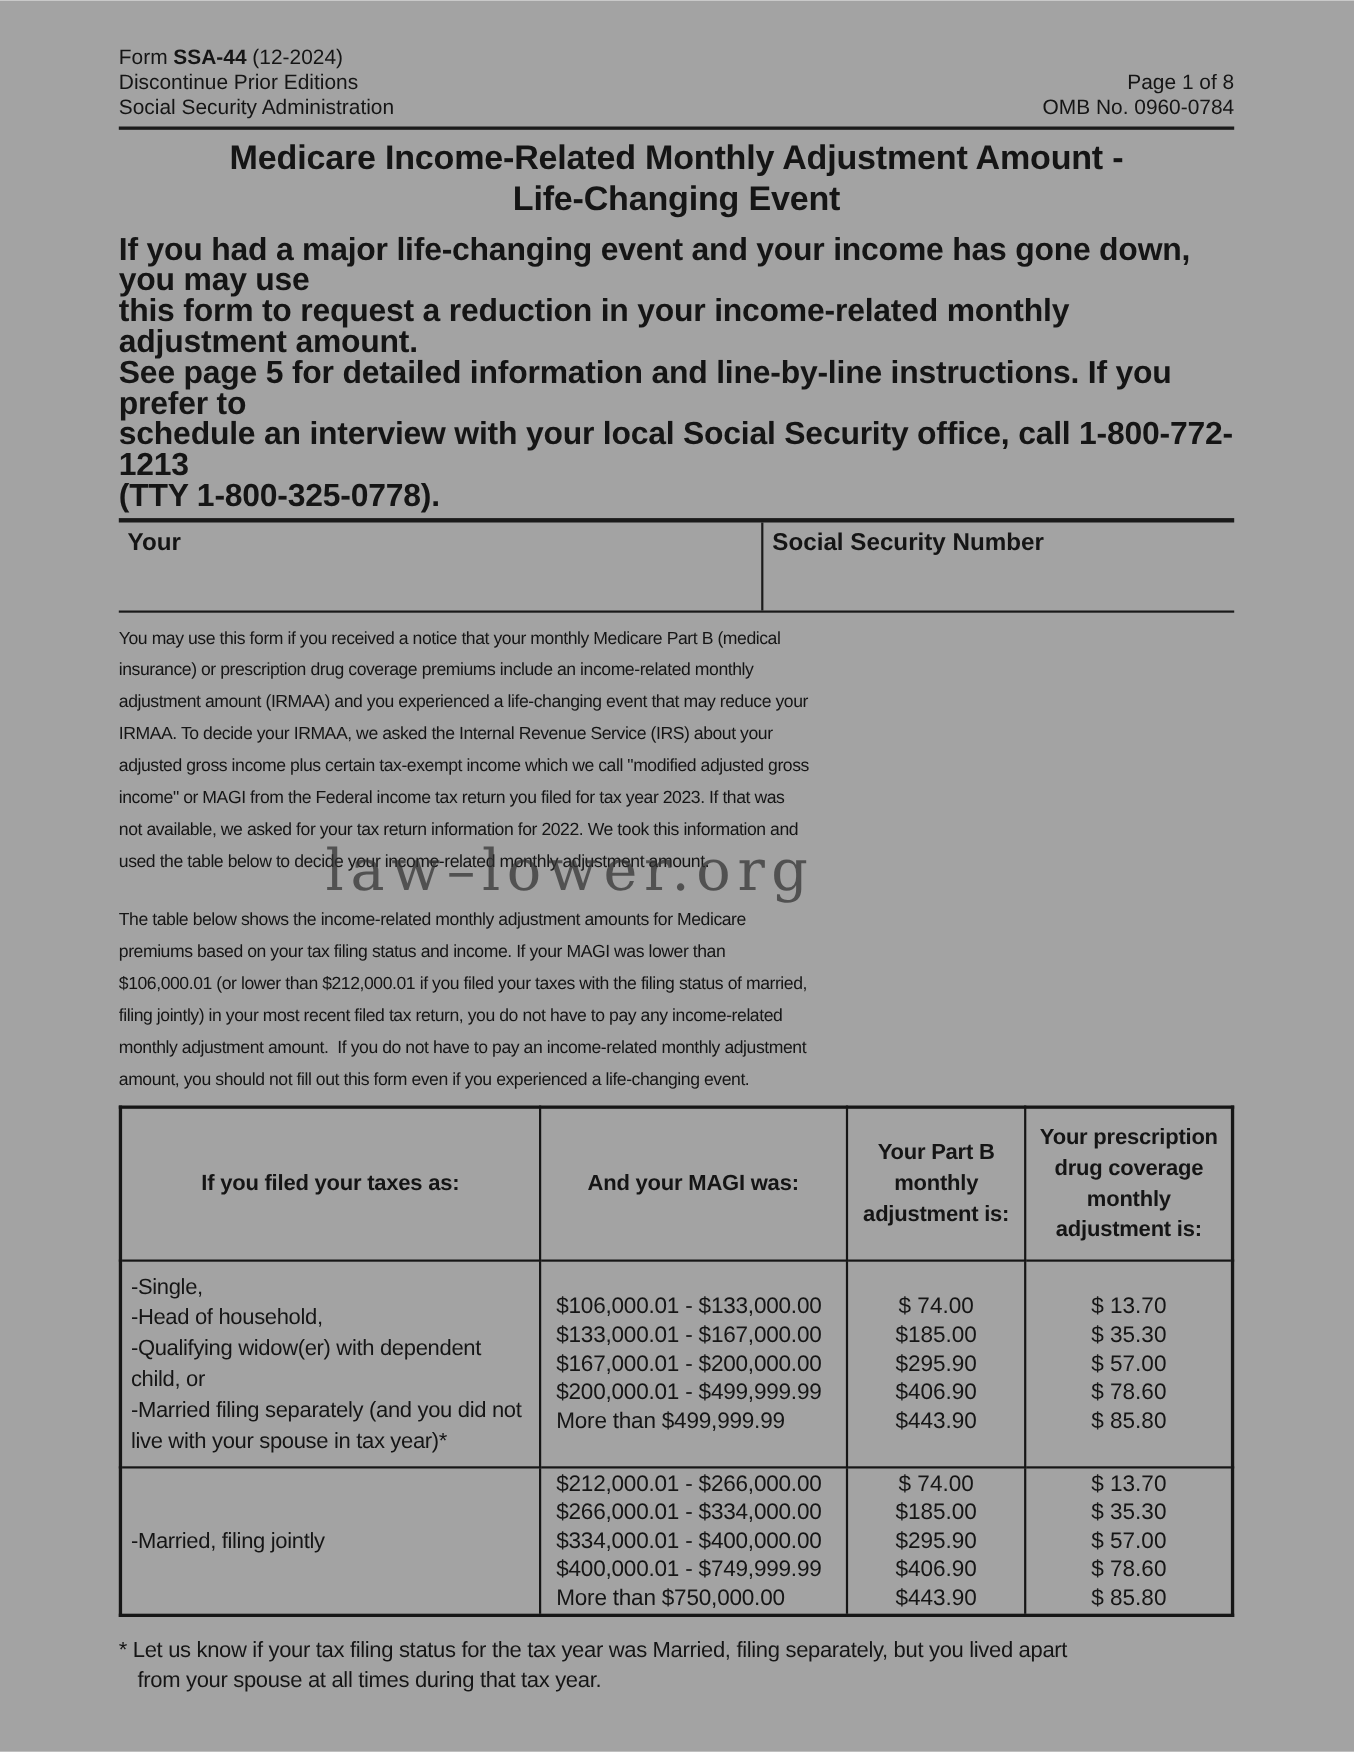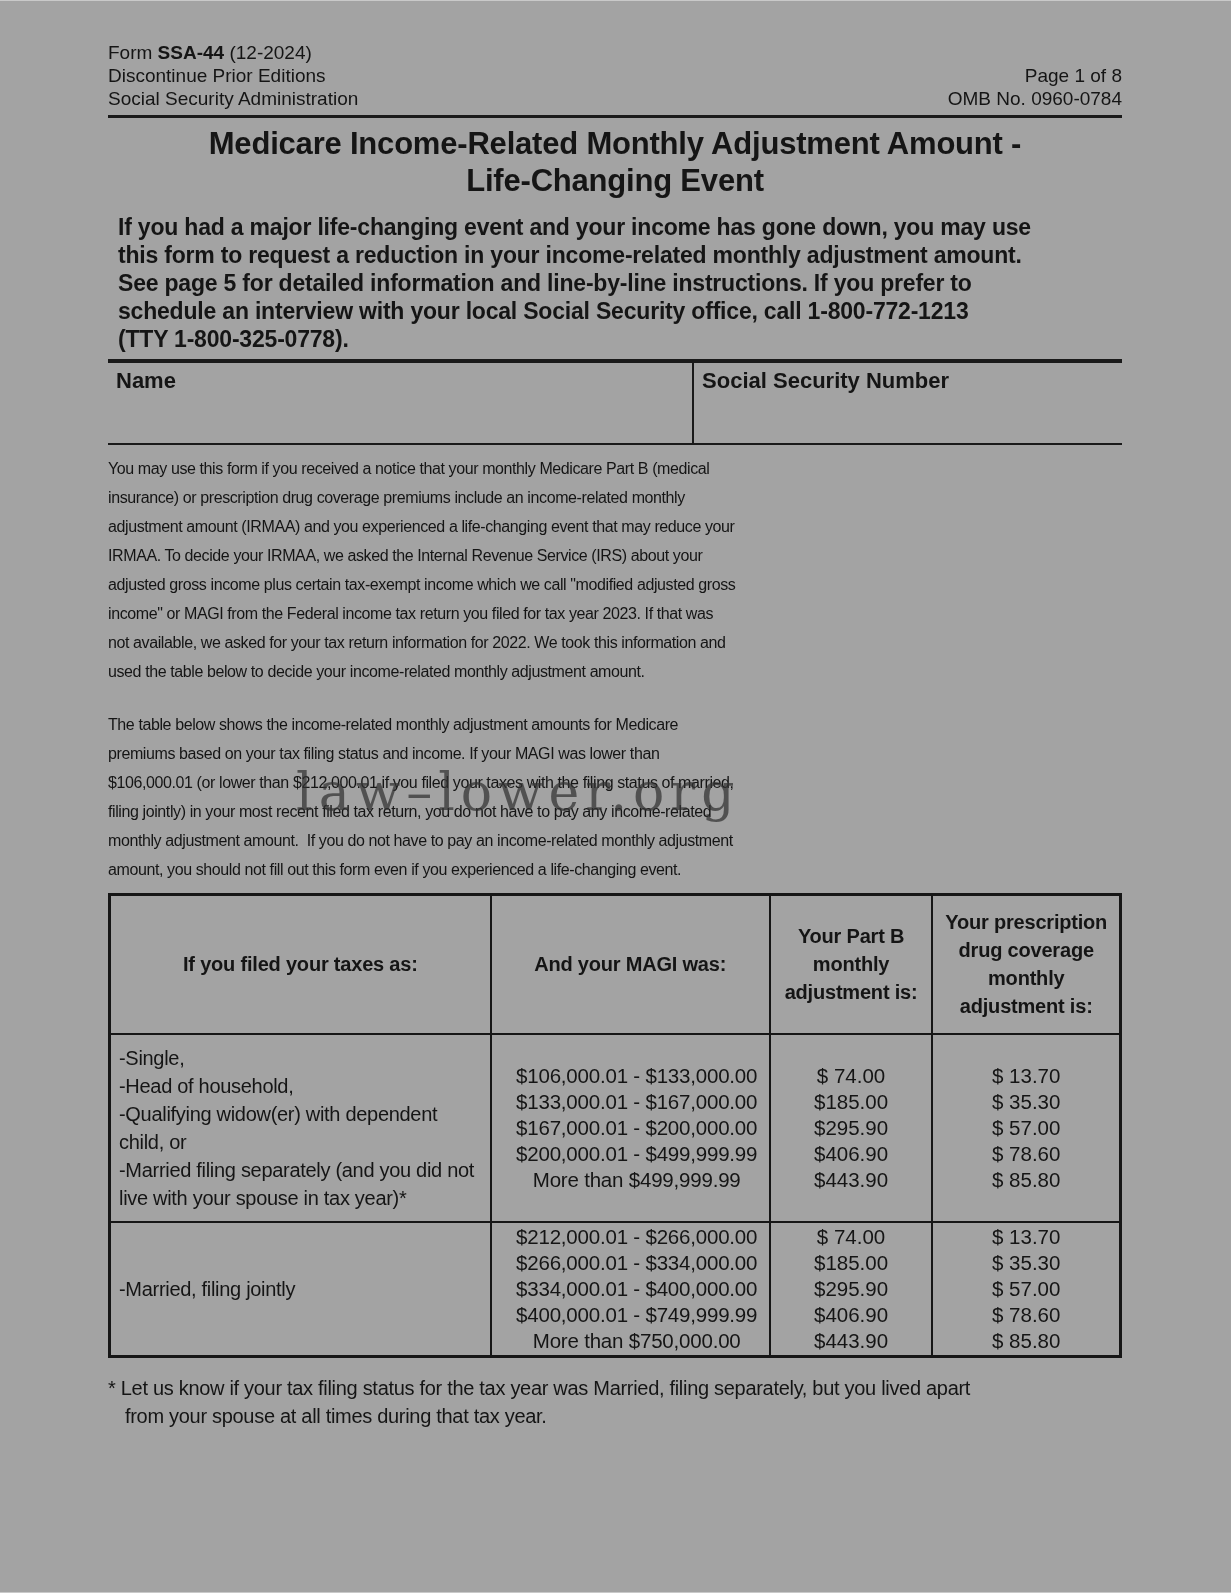--- a/index.html
+++ b/index.html
@@ -27,22 +27,22 @@
   
   .title{
     margin-top:7px; text-align:center;
     font-weight:bold; font-size:31px; line-height:37px;
     white-space:pre-line; letter-spacing:-0.2px;
   }
 
   
   .intro{
     margin-top:14px;
-    font-weight:bold; font-size:23px; line-height:28px;
-    white-space:pre-wrap; letter-spacing:-0.2px;margin-left:10px;
+    font-weight:bold; font-size:29px; line-height:28px;
+    white-space:pre-wrap; letter-spacing:-0.2px;
   }
 
   
   .id-box{
     margin-top:6px; height:80px;
     border-top:4px solid #1a1a1a; border-bottom:2px solid #1a1a1a;
     display:flex;
   }
   .id-cell{ box-sizing:border-box; padding:5px 0 0 8px; }
   .id-cell .lbl{ font-weight:bold; font-size:22px; }
@@ -82,21 +82,21 @@
   tr.r1 td{ height:188px; }
   tr.r2 td{ height:126px; }
   tr.r3 td{ height:84px; }
   td.c-status{
     font-size:20px; line-height:28px; letter-spacing:-0.3px;
     padding:4px 6px 4px 8px; vertical-align:middle; text-align:left;
     white-space:pre-wrap;
   }
   td.c-magi{
     font-size:20.5px; line-height:26px; letter-spacing:-0.2px;
-    padding-left:14px; vertical-align:middle; text-align:center;
+    padding-left:14px; vertical-align:middle; text-align:left;
     white-space:pre-wrap;
   }
   td.c-amt{
     font-size:20.5px; line-height:26px;
     text-align:center; vertical-align:middle;
     white-space:pre-wrap;
   }
 
   
   .footnote{
@@ -128,21 +128,21 @@
 Life-Changing Event</div>
 
     <div class="intro">If you had a major life-changing event and your income has gone down, you may use
 this form to request a reduction in your income-related monthly adjustment amount.
 See page 5 for detailed information and line-by-line instructions. If you prefer to
 schedule an interview with your local Social Security office, call 1-800-772-1213
 (TTY 1-800-325-0778).</div>
 
     <div class="id-box">
       <div class="id-cell id-name">
-        <div class="lbl">Name</div>
+        <div class="lbl">Your</div>
         <div class="id-value"></div>
       </div>
       <div class="id-cell id-ssn">
         <div class="lbl">Social Security Number</div>
         <div class="id-value"></div>
       </div>
     </div>
 
     <div class="para">You may use this form if you received a notice that your monthly Medicare Part B (medical
 insurance) or prescription drug coverage premiums include an income-related monthly

